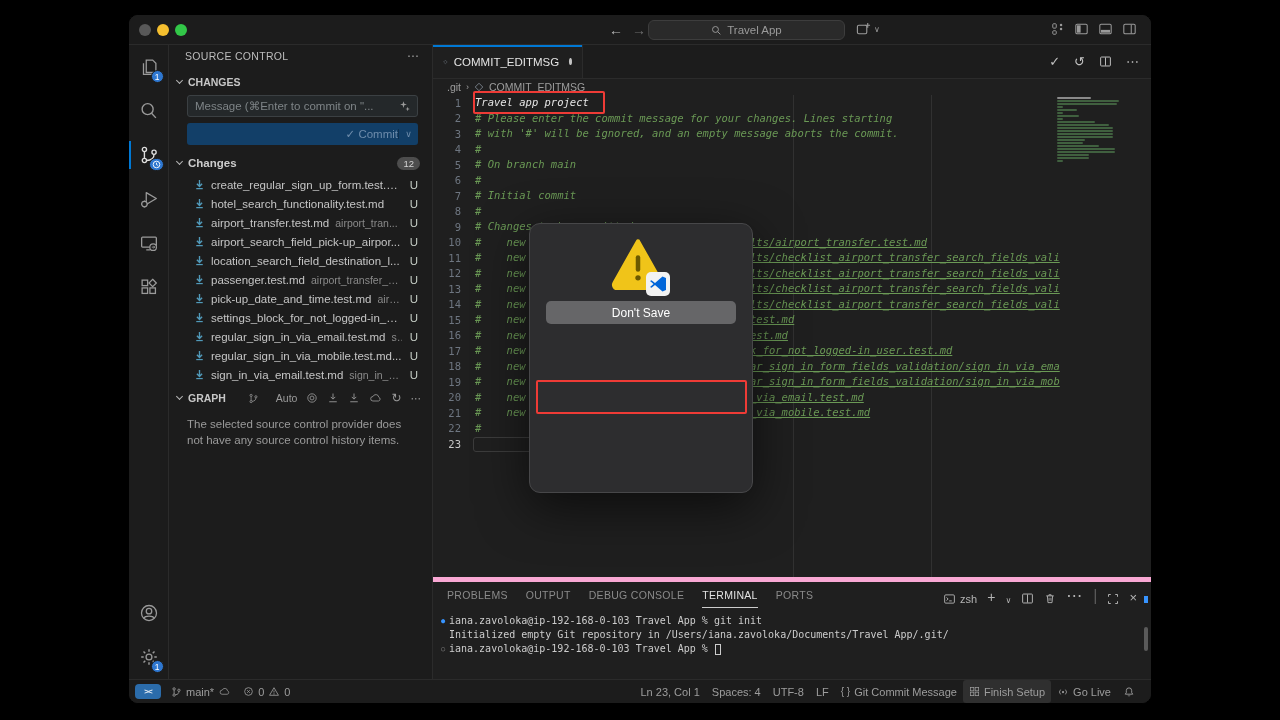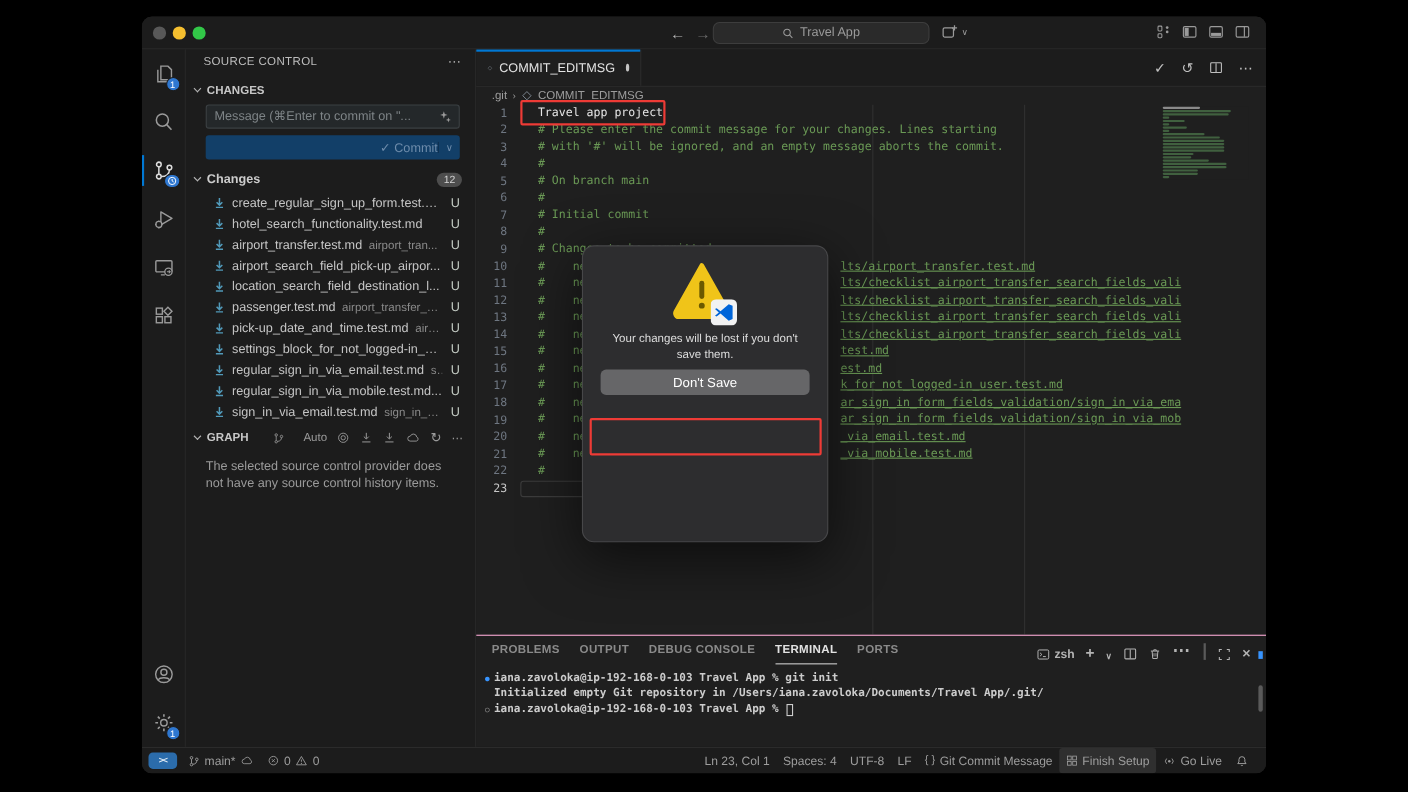--- a/index.html
+++ b/index.html
@@ -79,22 +79,22 @@
   #tab-label { color:#e4e4e4; font-size:11.5px; }
   .dirty-dot { width:7px; height:7px; background:#c4c4c4; border-radius:50%; margin-left:4px; }
   #editor-actions { margin-left:auto; display:flex; align-items:center; gap:14px; padding-right:12px;
                     color:#c0c0c0; font-size:13px; }
   #breadcrumb { position:absolute; left:0; top:34px; right:0; height:16px; display:flex; align-items:center;
                 gap:5px; padding-left:14px; font-size:10.5px; color:#9d9d9d; }
   #code-area { position:absolute; left:0; top:50px; right:0; bottom:0; overflow:hidden; }
   .ruler { position:absolute; top:0; bottom:0; width:1px; background:#313131; }
   .code-row { display:flex; height:15.5px; align-items:center; font-size:10.5px; }
   .code-row .ln { width:28px; text-align:right; color:#6e7681; flex:none; }
-  .code-row .lc { margin-left:28px; position:relative; flex:1; height:15.5px; line-height:15.5px;
-                  white-space:pre; }
+  .code-row .lc { margin-left:14px; position:relative; flex:1; height:15.5px; line-height:15.5px;
+                  white-space:pre;font-style:italic; }
   .t-plain { color:#e6e6e6; }
   .t-comment { color:#6a9955; }
   .frag { position:absolute; left:275px; top:0; color:#6a9955; text-decoration:underline; }
   #cursor-line-box { position:absolute; left:40px; width:86px; height:15px; border:1px solid #3c3c3c;
                      border-radius:3px; }
   #minimap { position:absolute; right:16px; top:2px; width:78px; height:66px; background:#1f1f1f; }
   .mm-line { height:2px; border-radius:1px; background:#40603f; margin-bottom:1px; }
 
   
   #dialog { position:absolute; left:400px; top:208px; width:224px; height:270px; background:#2d2d2f;
@@ -109,21 +109,21 @@
   #btn-dontsave { margin-top:7px; background:#666668; }
   #btn-cancel { margin-top:17px; background:#666668; }
 
   
   .annot { position:absolute; border:2.5px solid #ee3b36; border-radius:2px; z-index:60; }
   #annot-msg { left:344px; top:76px; width:132px; height:23px; }
   #annot-save { left:407px; top:365px; width:211px; height:34px; }
 
   
   #panel { position:absolute; left:304px; right:0; bottom:24px; height:102px; background:#1f1f1f;
-           border-top:1px solid #f9a8d4;font-weight:bold; }
+           border-top:5px solid #f9a8d4; }
   #panel-tabs { display:flex; align-items:center; height:26px; padding-left:14px; gap:18px; }
   .ptab { font-size:10.5px; color:#8a8a8a; letter-spacing:.3px; height:26px; display:flex; align-items:center; }
   .ptab.active { color:#e2e2e2; border-bottom:1px solid #cccccc; }
   #panel-actions { margin-left:auto; display:flex; align-items:flex-end; gap:10px; padding-right:14px;
                    color:#b4b4b4; }
   #term-lines { padding:6px 0 0 4px; font-size:10px; line-height:14px; color:#cccccc; }
   .term-row { display:flex; align-items:center; white-space:pre; }
   .term-dec { width:12px; text-align:center; font-size:7px; flex:none; }
   .term-cursor { display:inline-block; width:6px; height:11px; border:1px solid #cccccc; margin-left:1px;
                  vertical-align:-1px; }
@@ -582,21 +582,20 @@
       <svg width="56" height="52" viewBox="0 0 64 60">
           <path d="M32 4 L59 52 a4 4 0 0 1 -3.5 6 H8.5 A4 4 0 0 1 5 52 Z" fill="#f0c419" stroke="#f0c419" stroke-width="5" stroke-linejoin="round"></path>
           <rect x="29.4" y="20" width="5.2" height="19" rx="2.6" fill="#6b5900"></rect>
           <circle cx="32" cy="46" r="3.1" fill="#6b5900"></circle>
         </svg>
       <svg width="24" height="24" viewBox="0 0 24 24" style="position:absolute; right:2px; bottom:-2px">
           <rect x="0" y="0" width="24" height="24" rx="5" fill="#f2f2f2"></rect>
           <path d="M16.5 4.5 L9 11 L5.5 8.3 L4 9 L7.5 12 L4 15 L5.5 15.7 L9 13 L16.5 19.5 L20 18 V6 Z" fill="#0065d9"></path>
         </svg>
     </div>
-    <div id="dlg-sub">Your changes will be lost if you don't save them.</div>
     <div class="dlg-btn" id="btn-dontsave">Don't Save</div>
   </div>
 
   <div class="annot" id="annot-msg"></div>
   <div class="annot" id="annot-save"></div>
 
   <div id="panel">
     <div id="panel-tabs">
       <div id="ptab-list" style="display:flex; gap:18px; height:26px; align-items:center">
           <div class="ptab">PROBLEMS</div>

